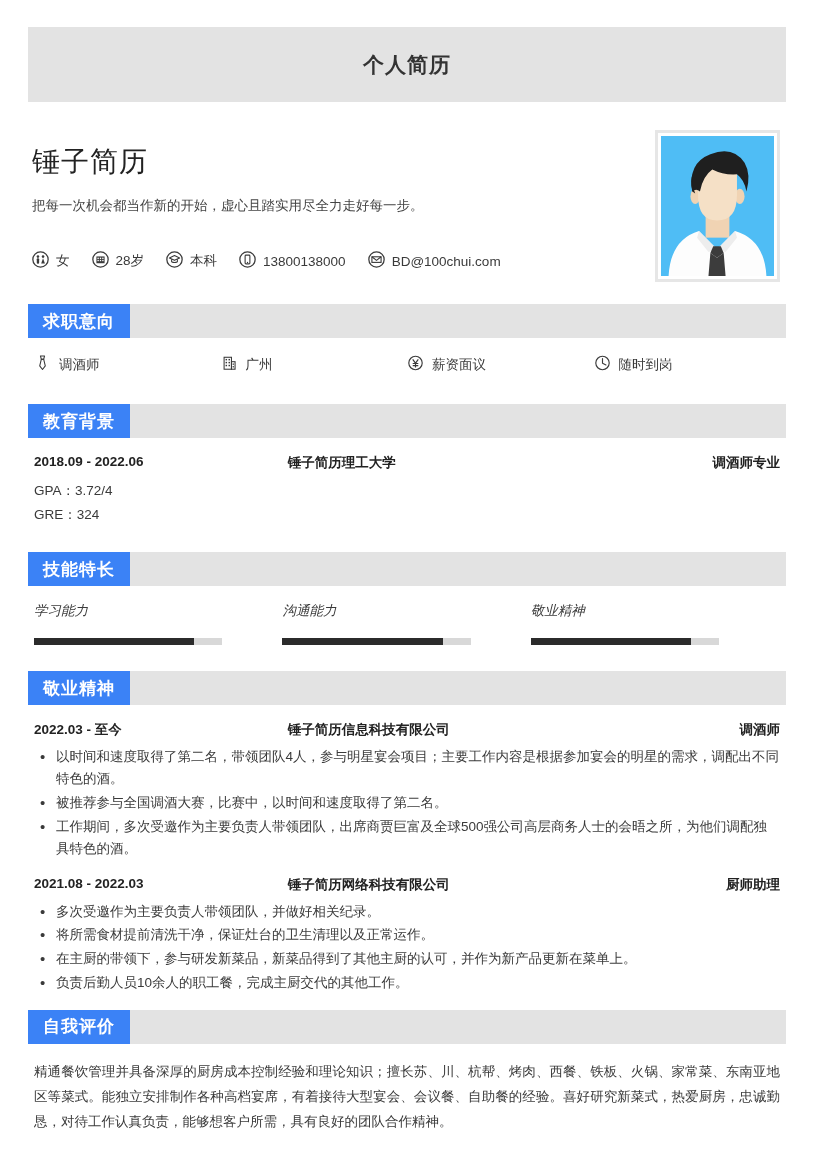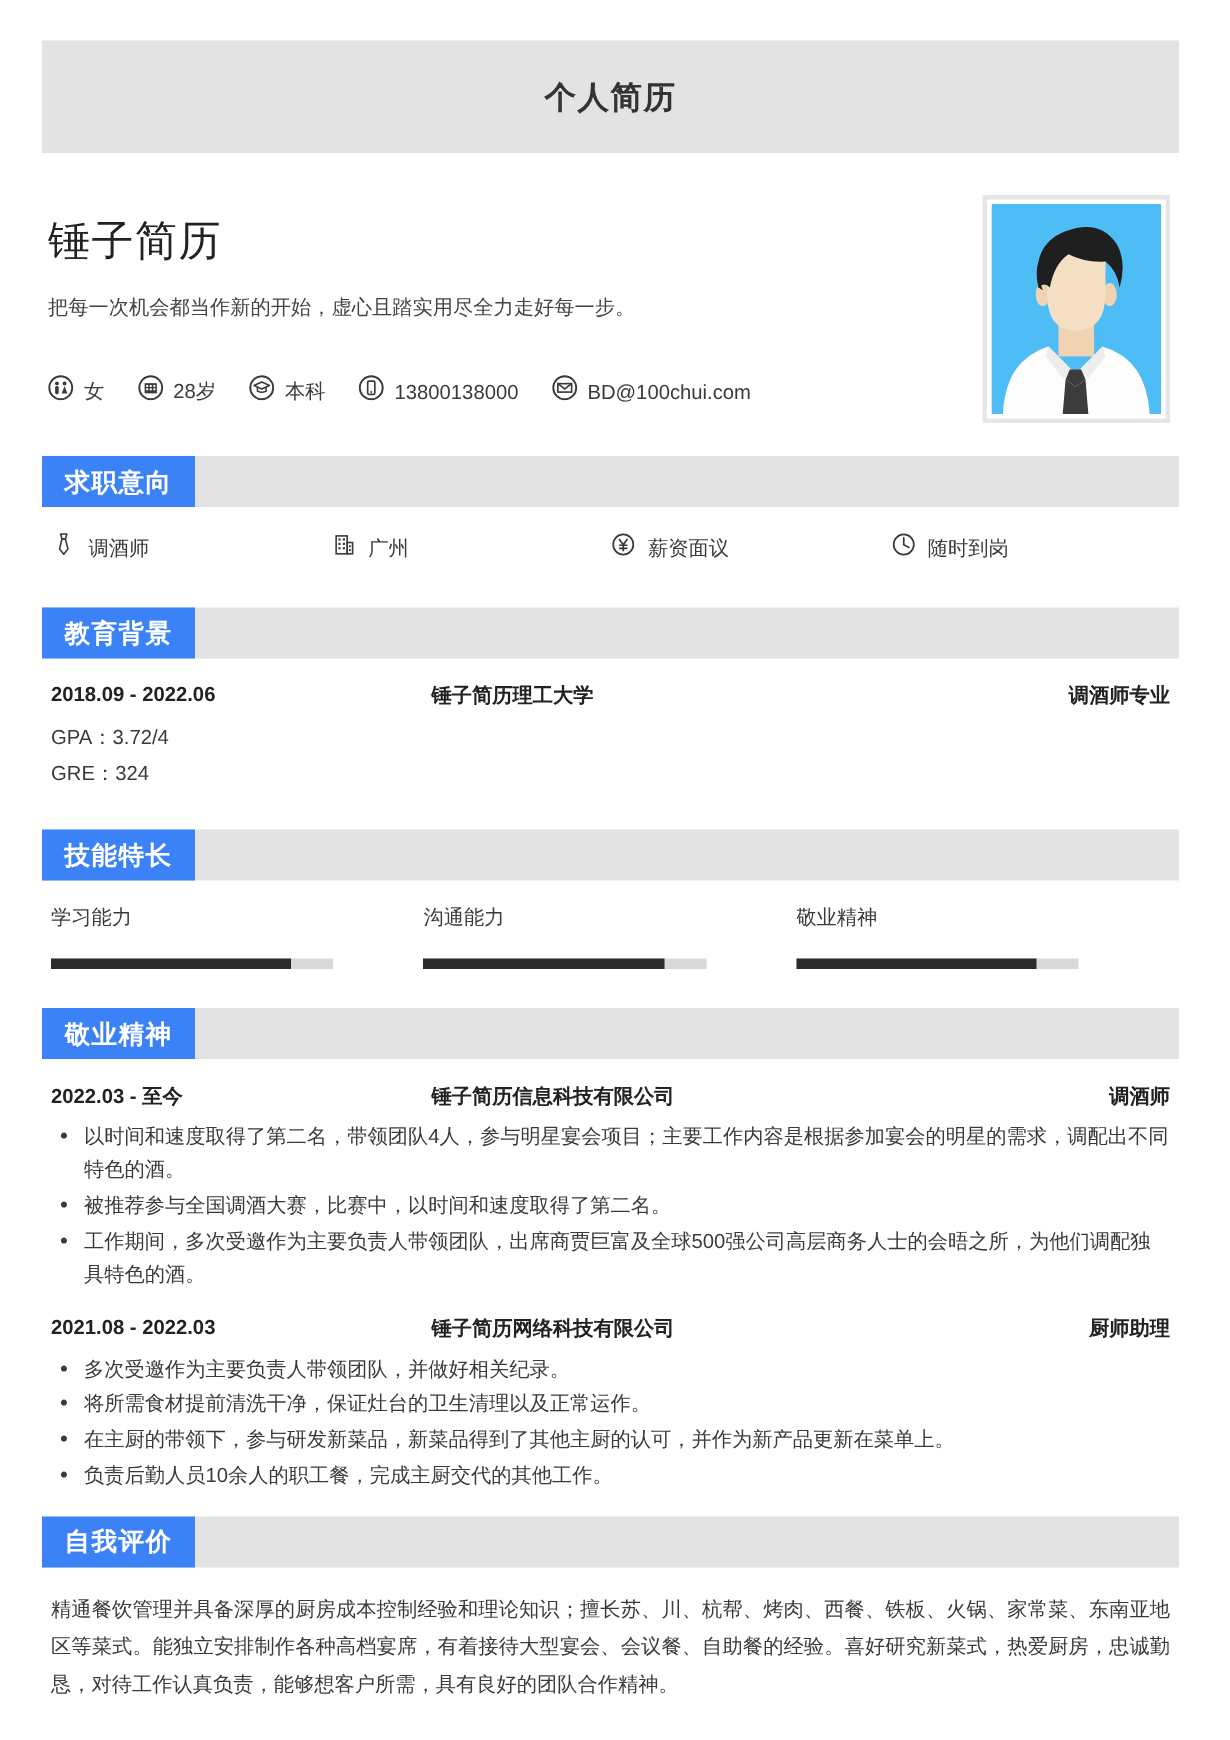--- a/index.html
+++ b/index.html
@@ -137,21 +137,21 @@
     color: #3a3a3a;
     line-height: 1.75;
   }
 
   
   .skills-row {
     display: flex;
     padding: 0 6px;
     margin-bottom: 26px;
   }
-  .skill { width: 33.3%; padding-right: 60px; }
+  .skill { width: 33.3%; padding-right: 60px; font-style: italic; }
   .skill .label {
     font-size: 13.5px;
     color: #3a3a3a;
     margin-bottom: 18px;
   }
   .skill .track {
     height: 7px;
     background: #d8d8d8;
     width: 100%;
     position: relative;

